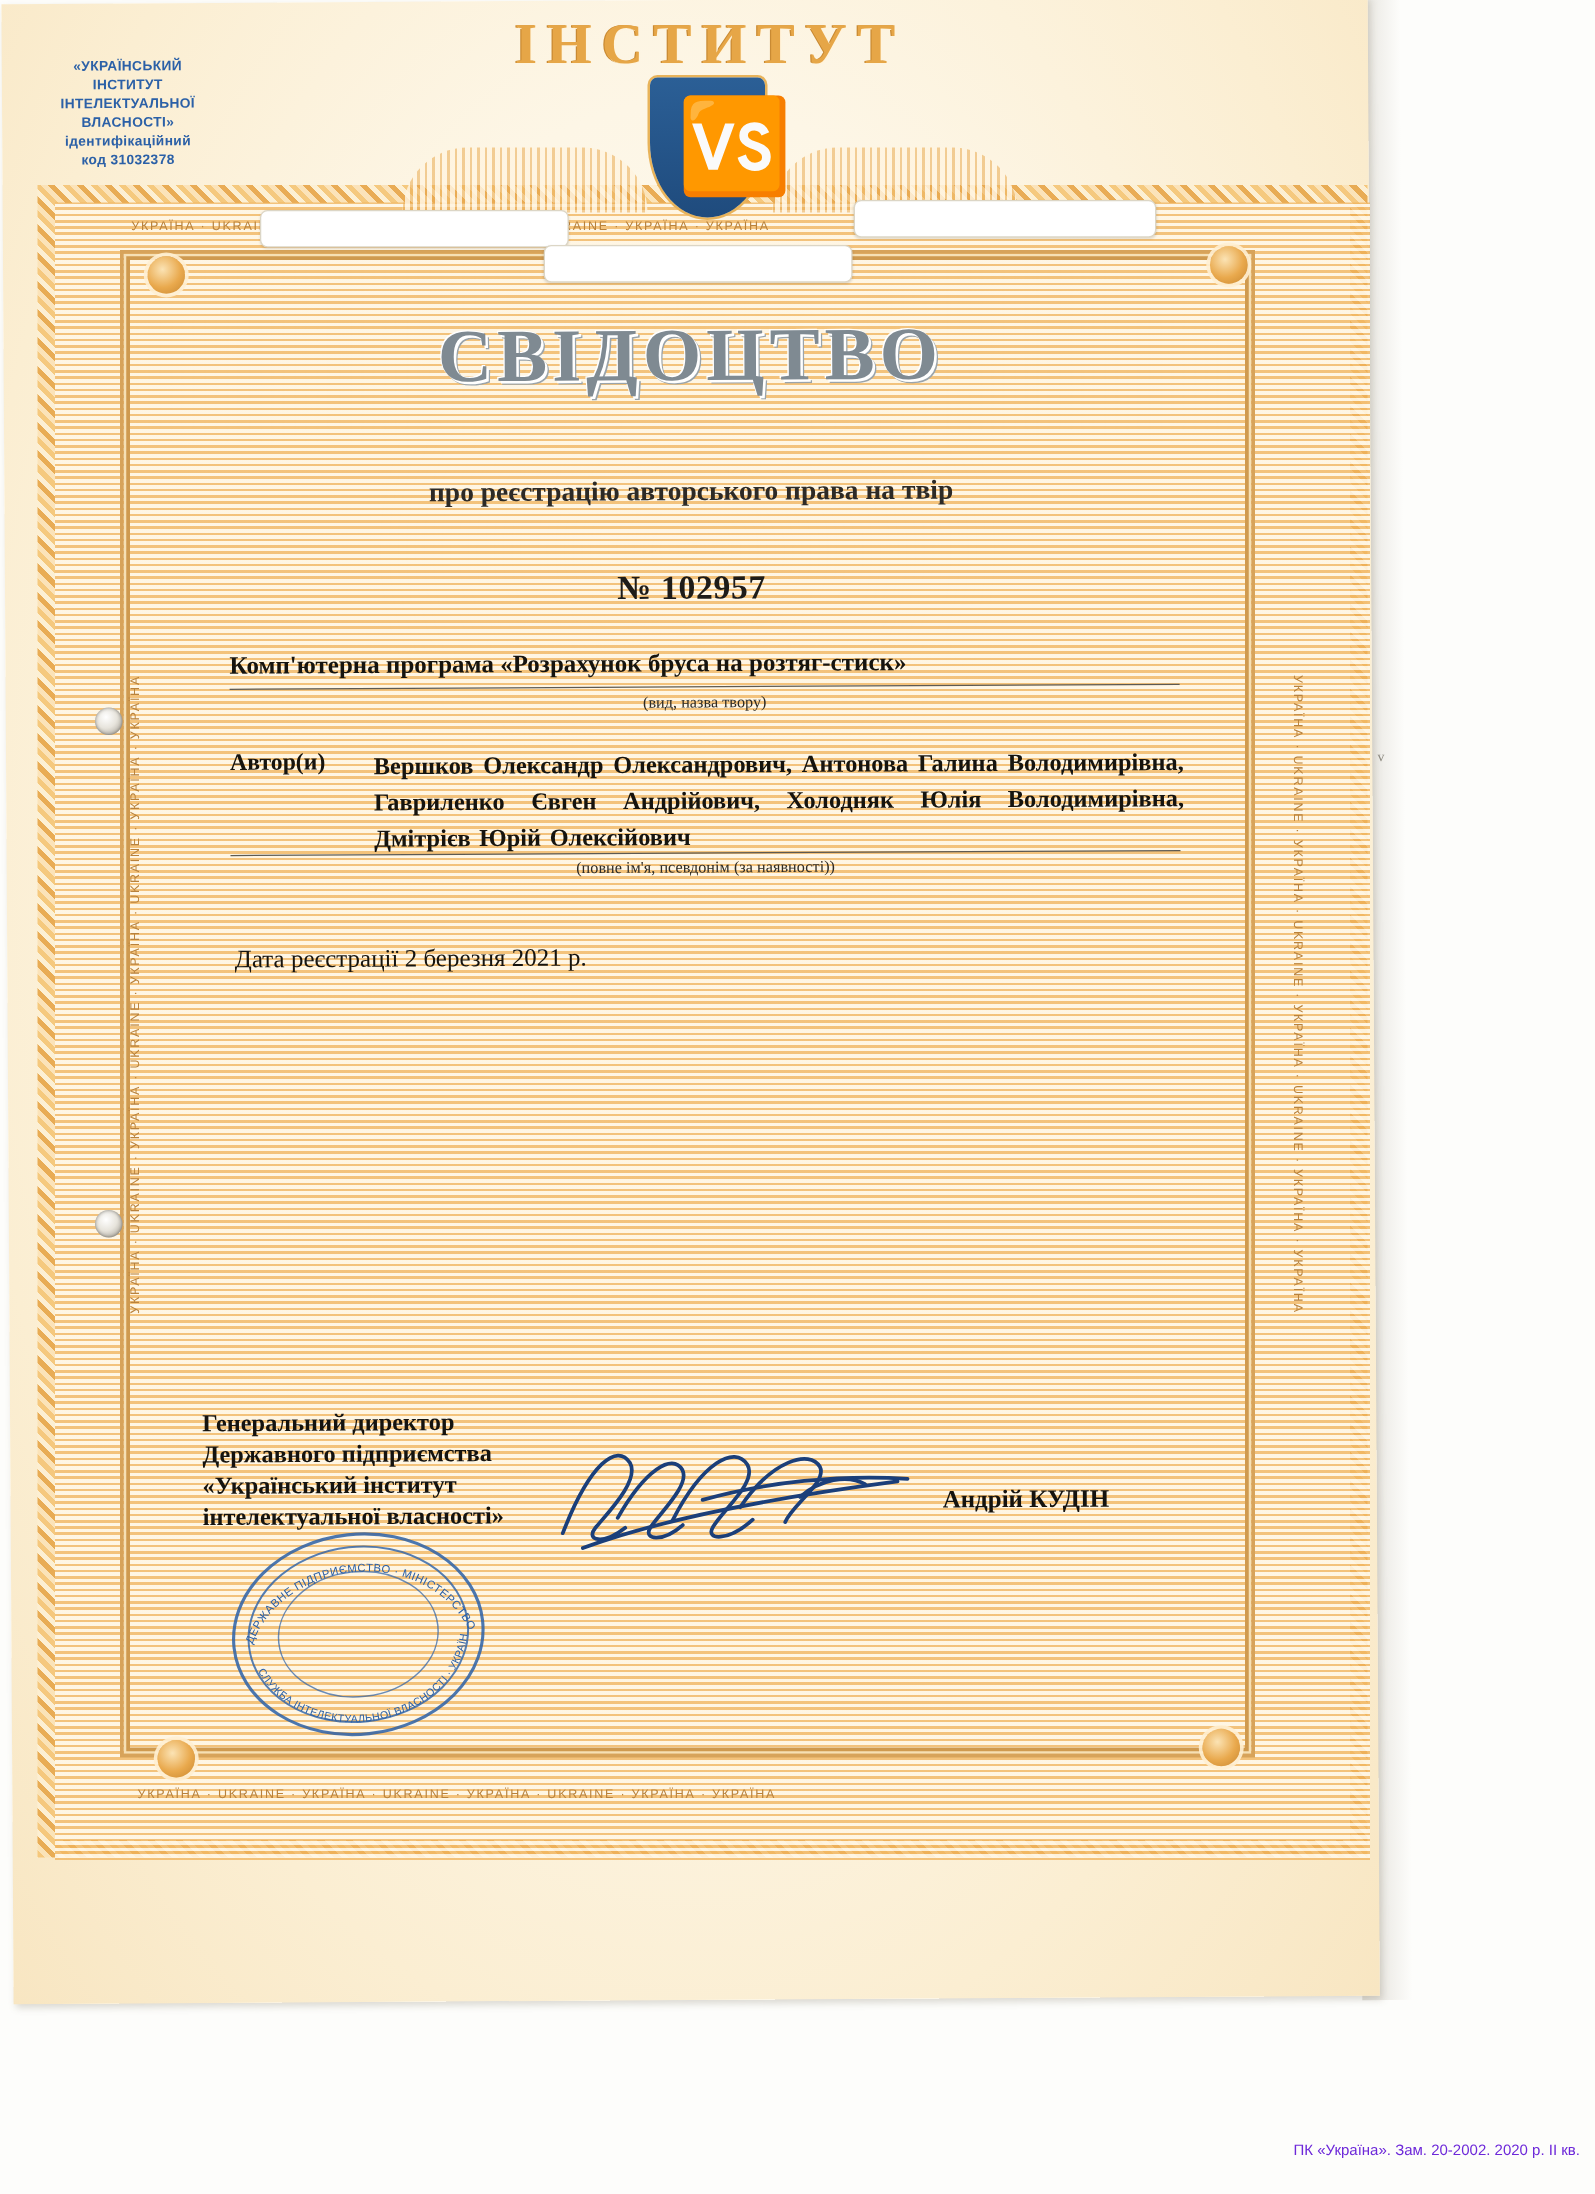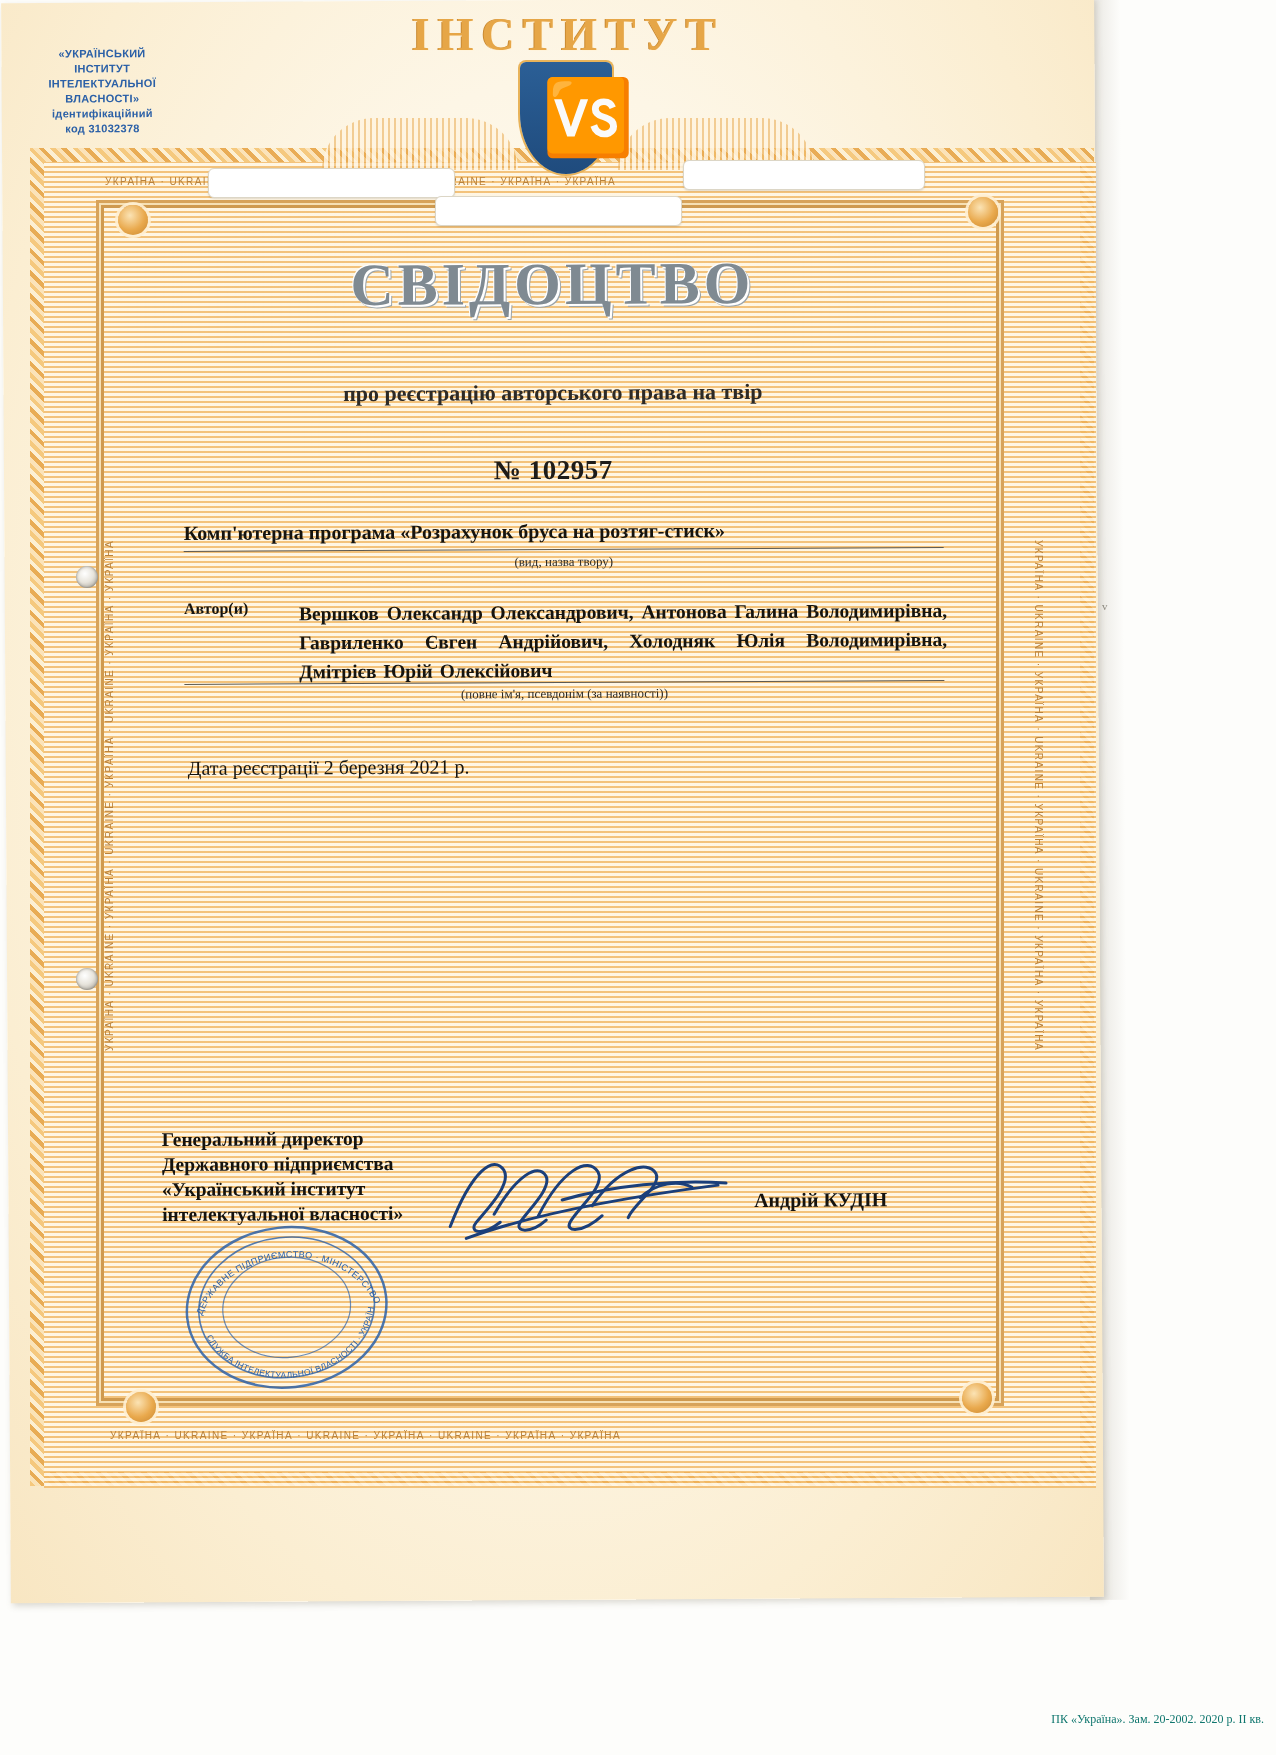--- a/index.html
+++ b/index.html
@@ -272,21 +272,21 @@
     font-weight: normal;
   }
 
   #work-title {
     left: 185px; top: 520px; width: 745px;
     font-size: 20px;
   }
   #work-rule { left: 185px; top: 549px; width: 760px; }
   #work-caption { left: 185px; top: 554px; width: 760px; }
 
-  #authors-label { left: 185px; top: 598px; font-size: 16px; font-weight: bold; }
+  #authors-label { left: 185px; top: 598px; font-size: 19px; font-weight: bold; }
   #authors-text {
     position: absolute;
     left: 300px; top: 598px; width: 648px;
     font-size: 19.5px;
     font-weight: bold;
     color: #16140f;
     text-align: justify;
     line-height: 29px;
     word-spacing: 2px;
   }
@@ -352,22 +352,22 @@
     box-shadow: inset 0 0 3px rgba(0,0,0,.45);
   }
   #punch1 { left: 76px; top: 566px; }
   #punch2 { left: 76px; top: 968px; }
 
   #footer-note {
     position: absolute;
     right: 12px;
     bottom: 28px;
     font-size: 12px;
-    color: #0f766e;
-    font-family: Liberation Serif, serif;
+    color: #6d28d9;
+    font-family: Liberation Sans, sans-serif;
   }
   #edge-mark {
     position: absolute;
     left: 1102px;
     top: 600px;
     font-size: 11px;
     color: #8d8a80;
   }
 </style>
 </head>

